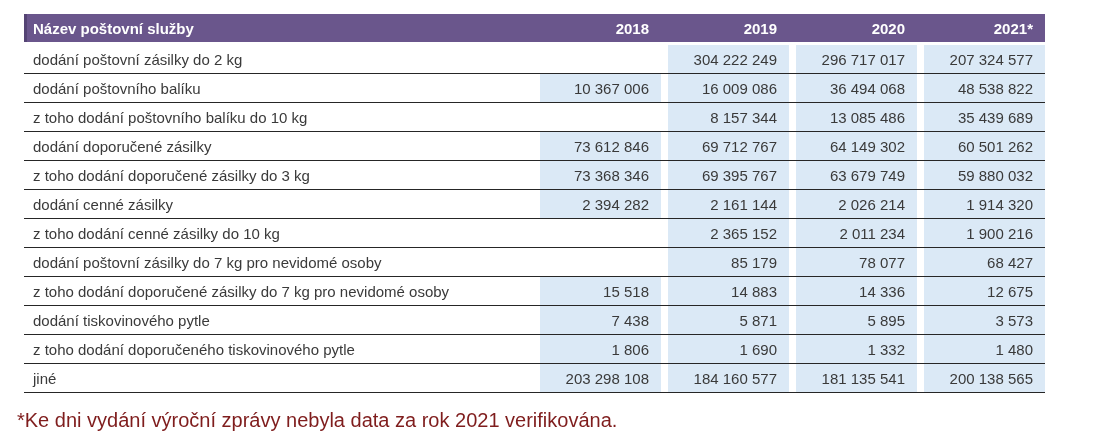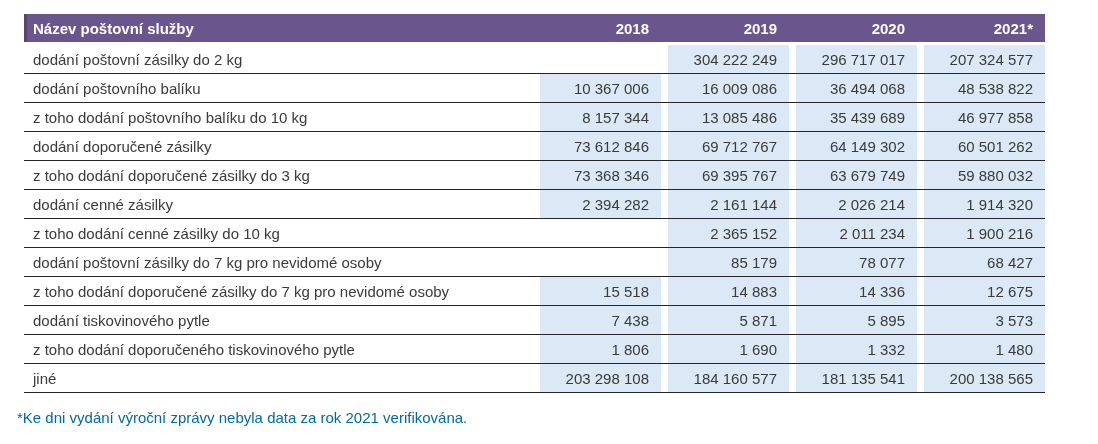--- a/index.html
+++ b/index.html
@@ -61,22 +61,22 @@
   }
 
   .row.header .cell { color: #ffffff; font-weight: 700; }
   .row.header .cell.name { padding-left: 6px; }
   .row.header .cell.num { background: transparent; }
 
   .footnote {
     position: absolute;
     left: 17px;
     top: 409px;
-    font-size: 15px;
-    color: #0369a1;
+    font-size: 20px;
+    color: #7f1d1d;
     white-space: nowrap;
   }
 </style>
 </head>
 <body>
 
 <div class="page">
 
   <div class="data-table">
 
@@ -102,21 +102,20 @@
           <div class="cell num">10 367 006</div>
           <div class="cell num">16 009 086</div>
           <div class="cell num">36 494 068</div>
           <div class="cell num">48 538 822</div>
         </div>
         <div class="row">
           <div class="cell name">z toho dodání poštovního balíku do 10 kg</div>
           <div class="cell num">8 157 344</div>
           <div class="cell num">13 085 486</div>
           <div class="cell num">35 439 689</div>
-          <div class="cell num">46 977 858</div>
         </div>
         <div class="row">
           <div class="cell name">dodání doporučené zásilky</div>
           <div class="cell num">73 612 846</div>
           <div class="cell num">69 712 767</div>
           <div class="cell num">64 149 302</div>
           <div class="cell num">60 501 262</div>
         </div>
         <div class="row">
           <div class="cell name">z toho dodání doporučené zásilky do 3 kg</div>

